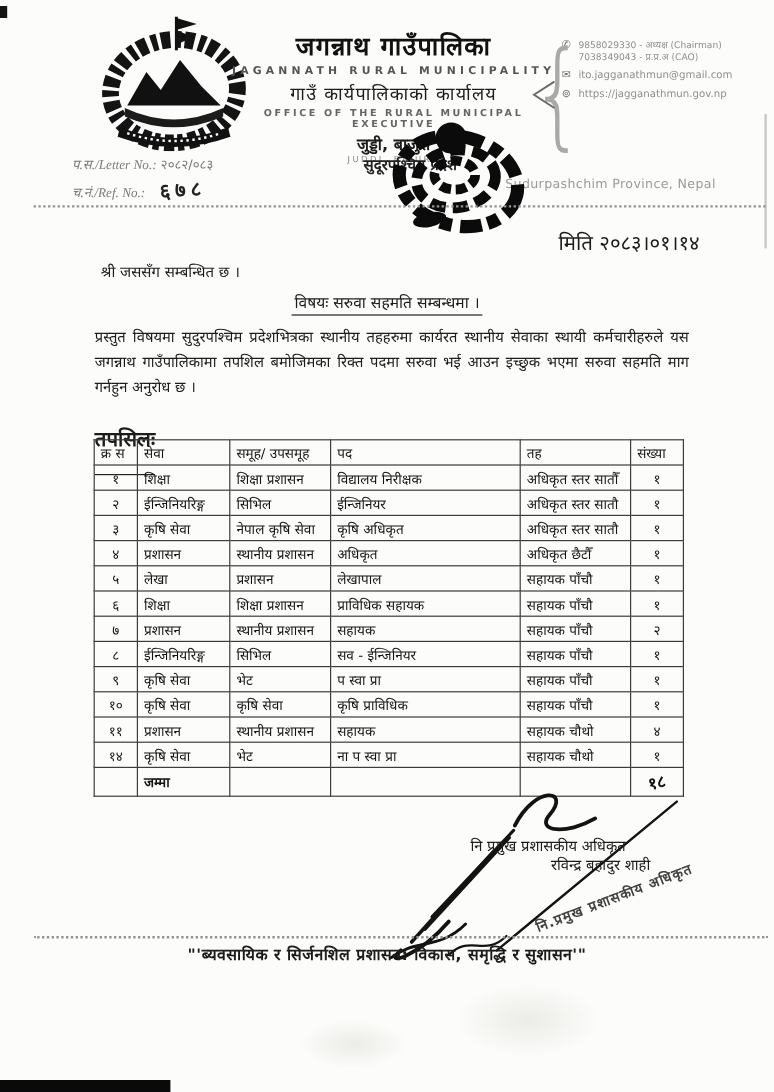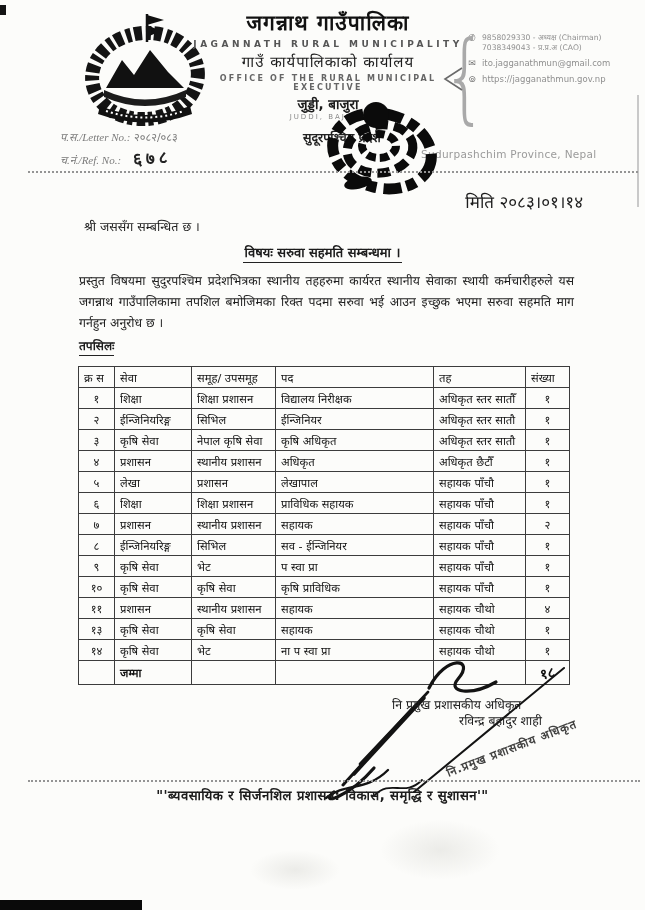--- a/index.html
+++ b/index.html
@@ -2,21 +2,21 @@
 <html><head>
 <meta charset="utf-8">
 <style>
   html,body{margin:0;padding:0;background:#e8e8e8;}
   .page{position:relative;width:645px;height:910px;background:#fcfcfa;overflow:hidden;
         font-family:"DejaVu Sans","Liberation Sans",sans-serif;color:#1c1c1c;}
   .abs{position:absolute;}
 
   
   .emblem{left:84px;top:12px;width:122px;height:114px;}
-  .title-block{left:186px;top:8px;width:284px;text-align:center;}
+  .title-block{left:186px;top:24px;width:284px;text-align:center;}
   .t1{font-size:21px;font-weight:bold;letter-spacing:1px;color:#111;}
   .t2{font-size:9px;letter-spacing:3.5px;color:#555;font-weight:bold;margin-top:3px;}
   .t3{font-size:15px;font-weight:normal;letter-spacing:1px;margin-top:2px;}
   .t4{font-size:8px;letter-spacing:2.2px;color:#666;font-weight:bold;margin-top:3px;}
   .t5{font-size:13.5px;font-weight:bold;margin-top:3px;}
   .t6{font-size:7px;color:#888;letter-spacing:2px;}
 
   .contact{left:452px;top:33px;width:192px;color:#8f8f8f;font-size:8.5px;}
   .brace{position:absolute;left:-10px;top:-12px;font-size:72px;font-weight:100;color:#a9a9a9;
          transform:scaleY(1.35);transform-origin:top;font-family:"DejaVu Sans",sans-serif;}
@@ -35,23 +35,23 @@
   .pen-mark{left:442px;top:66px;width:22px;height:26px;}
 
   .dots{border-top:2px dotted #949494;height:0;}
   .dots1{left:28px;top:171px;width:610px;}
   .dots2{left:28px;top:780px;width:612px;}
 
   
   .date{right:62px;top:190px;font-size:17px;}
   .addressee{left:84px;top:218px;font-size:12.5px;}
   .subject-wrap{left:0;top:242px;width:645px;text-align:center;}
-  .subject{display:inline-block;border-bottom:1.5px solid #222;font-weight:bold;font-size:13px;padding:0 2px 1px;}
+  .subject{display:inline-block;border-bottom:1.5px solid #222;font-weight:normal;font-size:13px;padding:0 2px 1px;}
   .body-para{left:79px;top:271px;width:495px;font-size:12.3px;line-height:1.72;text-align:justify;}
-  .tapasil{left:79px;top:337px;font-size:12px;font-weight:bold;border-bottom:1.5px solid #222;padding-bottom:1px;}
+  .tapasil{left:79px;top:354px;font-size:17px;font-weight:bold;border-bottom:1.5px solid #222;padding-bottom:18px;}
 
   
   table.vac{position:absolute;left:78px;top:366px;width:491px;border-collapse:collapse;
             font-size:11.3px;color:#141414;table-layout:fixed;}
   table.vac th,table.vac td{border:1.2px solid #3c3c3c;padding:1px 5px;height:18px;
             font-weight:normal;text-align:left;vertical-align:middle;overflow:hidden;white-space:nowrap;}
   table.vac td.num,table.vac th.num{text-align:center;padding:1px 2px;}
   table.vac tfoot td{height:21px;font-weight:bold;}
   .hand-total{display:inline-block;font-size:14px;font-weight:bold;color:#111;transform:rotate(-12deg);}
 
@@ -264,28 +264,20 @@
         </tr>
         <tr>
           <td class="num">११</td>
           <td>प्रशासन</td>
           <td>स्थानीय प्रशासन</td>
           <td>सहायक</td>
           <td>सहायक चौथो</td>
           <td class="num">४</td>
         </tr>
         <tr>
-          <td class="num">१३</td>
-          <td>कृषि सेवा</td>
-          <td>कृषि सेवा</td>
-          <td>सहायक</td>
-          <td>सहायक चौथो</td>
-          <td class="num">१</td>
-        </tr>
-        <tr>
           <td class="num">१४</td>
           <td>कृषि सेवा</td>
           <td>भेट</td>
           <td>ना प स्वा प्रा</td>
           <td>सहायक चौथो</td>
           <td class="num">१</td>
         </tr>
       </tbody>
     <tfoot>
       <tr>

